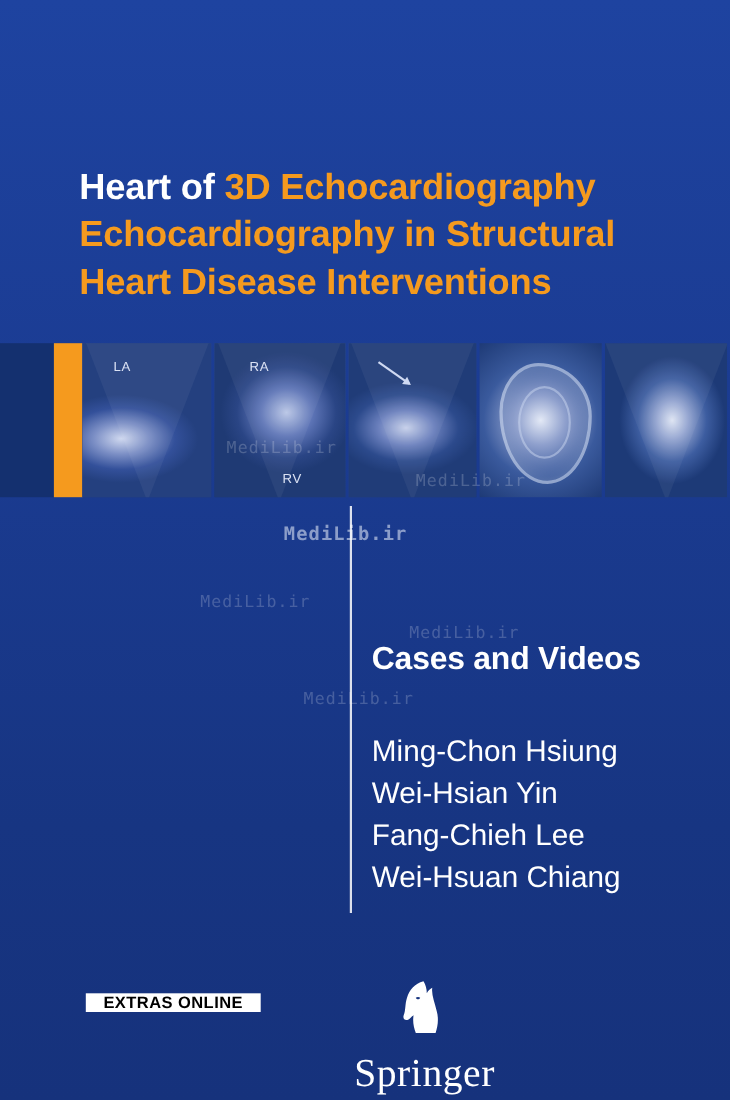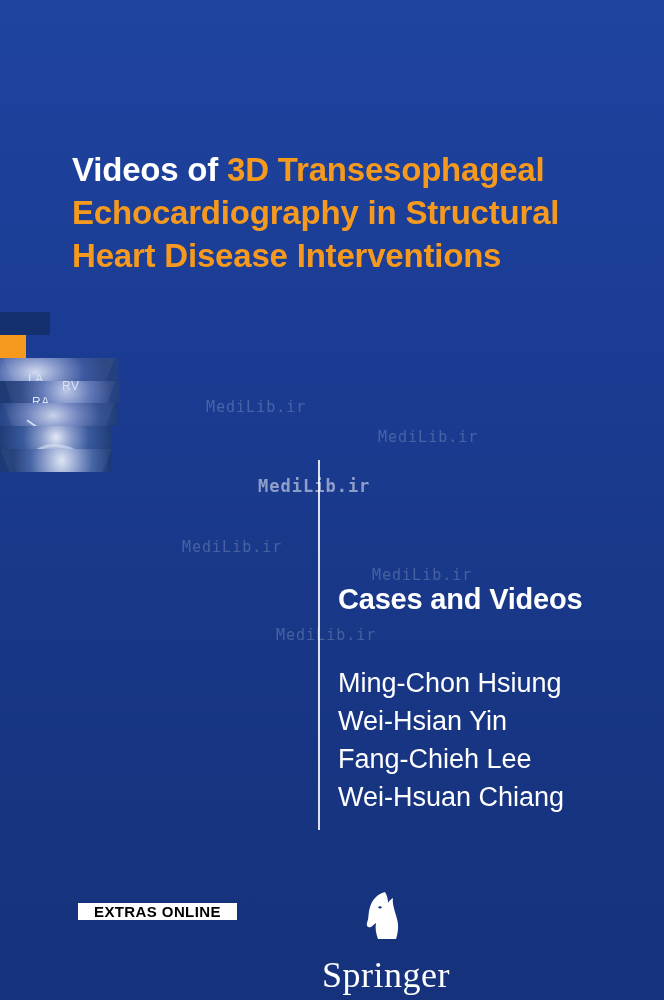--- a/index.html
+++ b/index.html
@@ -48,21 +48,20 @@
   }
 
   
   .strip {
     position: absolute;
     left: 0;
     top: 312px;
     width: 664px;
     height: 160px;
     display: flex;
-    flex-direction: column;
   }
   .strip-left-blue {
     width: 50px;
     height: 140px;
     background: #14306f;
   }
   .strip-orange {
     width: 26px;
     height: 140px;
     background: #f59a1e;
@@ -222,21 +221,21 @@
   .knight { display: block; }
 </style>
 </head>
 <body>
 
 <div class="cover">
   <div class="cover-bg"></div>
 
   <div class="title-block">
     <div class="title-line">
-      <span>Videos of </span><span class="accent">3D Transesophageal</span>
+      <span>Heart of </span><span class="accent">3D Echocardiography</span>
     </div>
     <div class="title-line">
       <span class="accent">Echocardiography in Structural</span>
     </div>
     <div class="title-line">
       <span class="accent">Heart Disease Interventions</span>
     </div>
   </div>
 
   <div class="strip">

